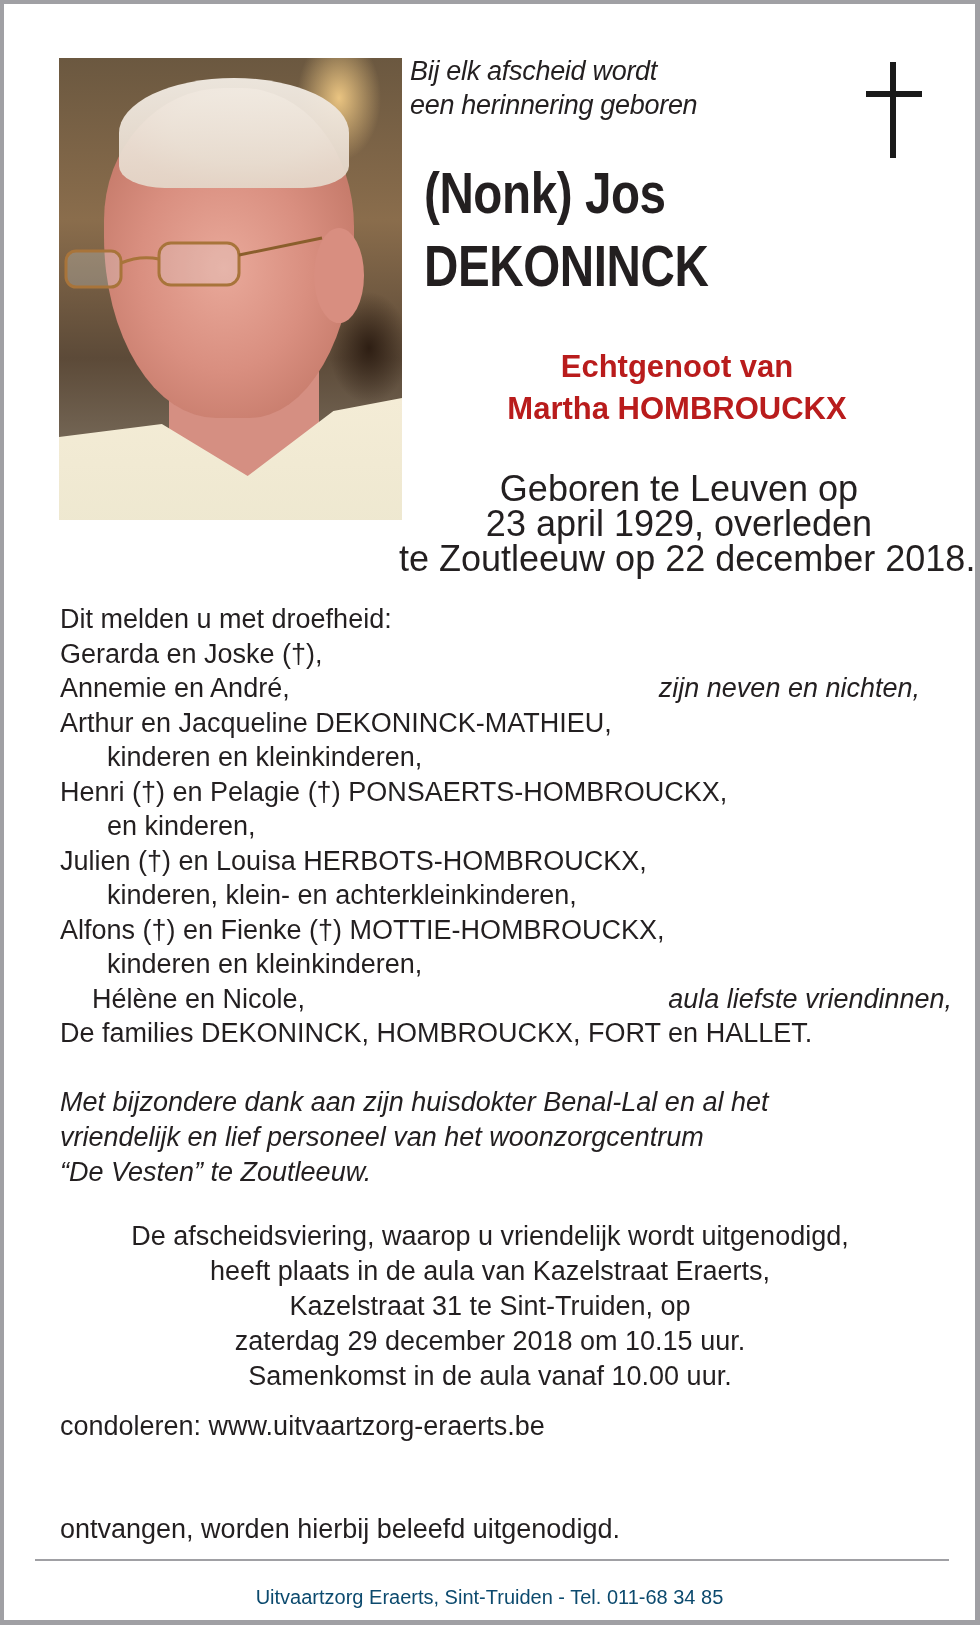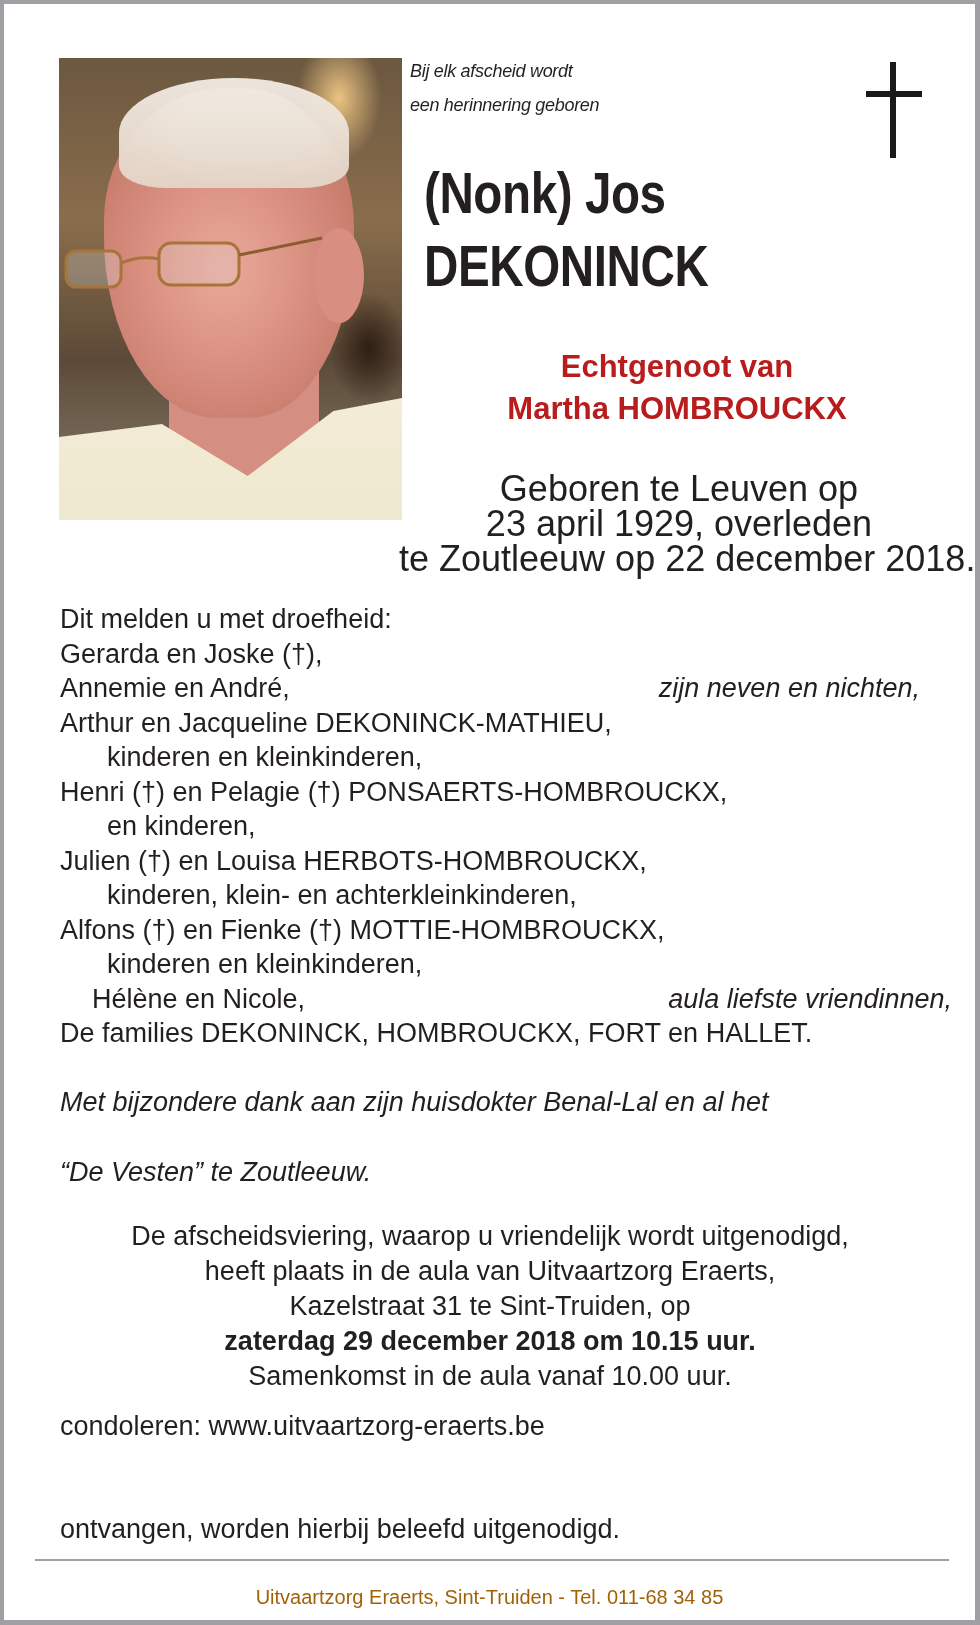--- a/index.html
+++ b/index.html
@@ -40,36 +40,36 @@
   }
   .photo .shirt {
     position:absolute; left:0; top:340px; width:343px; height:130px;
     background:linear-gradient(180deg,#f4ecd6,#eee8d0);
     clip-path:polygon(0 30%, 30% 20%, 55% 60%, 80% 10%, 100% 0, 100% 100%, 0 100%);
   }
   .photo .neck {
     position:absolute; left:110px; top:300px; width:150px; height:120px;
     background:#d58f82; border-radius:0 0 40% 40%;
   }
-  .motto { font-style:italic; font-size:18px; line-height:34px; color:#231f20; letter-spacing:-0.3px; }
+  .motto { font-style:italic; font-size:27px; line-height:34px; color:#231f20; letter-spacing:-0.3px; }
   .name {
     font-family:"Liberation Sans", sans-serif; font-weight:bold; font-size:58px; line-height:74px;
     transform:scaleX(0.82); transform-origin:left top; letter-spacing:-0.5px; color:#231f20;
   }
   .spouse { font-weight:bold; font-size:31px; line-height:42px; text-align:center; width:520px; left:413px; color:#b91c1c; }
   .born { font-size:36px; line-height:35px; text-align:center; width:560px; left:395px; }
   .body-line { font-size:27px; line-height:34.5px; left:56px; width:860px; }
   .body-line .right { position:absolute; right:0; font-style:italic; }
   .indent { padding-left:47px; }
   .thanks { font-style:italic; font-size:27px; line-height:35px; left:56px; }
   .ceremony { font-size:27px; line-height:35px; text-align:center; left:56px; width:860px; }
-  .ceremony .bold { font-weight:bold; }
+  .ceremony .bold { font-weight:normal; }
   .para { font-size:27px; line-height:35px; left:56px; }
   .divider { position:absolute; left:31px; top:1555px; width:914px; height:2px; background:#a0a0a4; }
-  .footer { font-size:20px; line-height:26px; text-align:center; left:0; width:971px; top:1580px; color:#a16207; }
+  .footer { font-size:20px; line-height:26px; text-align:center; left:0; width:971px; top:1580px; color:#0c4a6e; }
   .cross { position:absolute; left:862px; top:58px; width:56px; height:96px; }
   .cross .v { position:absolute; left:24px; top:0; width:6px; height:96px; background:#1a1a1a; }
   .cross .h { position:absolute; left:0; top:29px; width:56px; height:6px; background:#1a1a1a; }
 </style>
 </head>
 <body>
 
 <div class="card">
 
   <div class="photo">
@@ -115,24 +115,25 @@
     <div class="abs body-line indent" style="top:805px;"><span>en kinderen,</span></div>
     <div class="abs body-line" style="top:839.5px;"><span>Julien (†) en Louisa HERBOTS-HOMBROUCKX,</span></div>
     <div class="abs body-line indent" style="top:874px;"><span>kinderen, klein- en achterkleinkinderen,</span></div>
     <div class="abs body-line" style="top:908.5px;"><span>Alfons (†) en Fienke (†) MOTTIE-HOMBROUCKX,</span></div>
     <div class="abs body-line indent" style="top:943px;"><span>kinderen en kleinkinderen,</span></div>
     <div class="abs body-line" style="top:977.5px;margin-left:32px;"><span>Hélène en Nicole,</span><span class="right">aula liefste vriendinnen,</span></div>
     <div class="abs body-line" style="top:1012px;"><span>De families DEKONINCK, HOMBROUCKX, FORT en HALLET.</span></div>
   </div>
 
   <div class="abs thanks" style="top:1081px;">Met bijzondere dank aan zijn huisdokter Benal-Lal en al het</div>
+  <div class="abs thanks" style="top:1116px;">vriendelijk en lief personeel van het woonzorgcentrum</div>
   <div class="abs thanks" style="top:1151px;">“De Vesten” te Zoutleeuw.</div>
 
   <div class="abs ceremony" style="top:1215px;">De afscheidsviering, waarop u vriendelijk wordt uitgenodigd,</div>
-  <div class="abs ceremony" style="top:1250px;">heeft plaats in de aula van Uitvaartzorg Eraerts,</div>
+  <div class="abs ceremony" style="top:1250px;">heeft plaats in de aula van Kazelstraat Eraerts,</div>
   <div class="abs ceremony" style="top:1285px;">Kazelstraat 31 te Sint-Truiden, op</div>
   <div class="abs ceremony" style="top:1320px;"><span class="bold">zaterdag 29 december 2018 om 10.15 uur.</span></div>
   <div class="abs ceremony" style="top:1355px;">Samenkomst in de aula vanaf 10.00 uur.</div>
 
   <div class="abs para" style="top:1405px;">condoleren: www.uitvaartzorg-eraerts.be</div>
 
   <div class="abs para" style="top:1508px;">ontvangen, worden hierbij beleefd uitgenodigd.</div>
 
   <div class="divider"></div>
 

